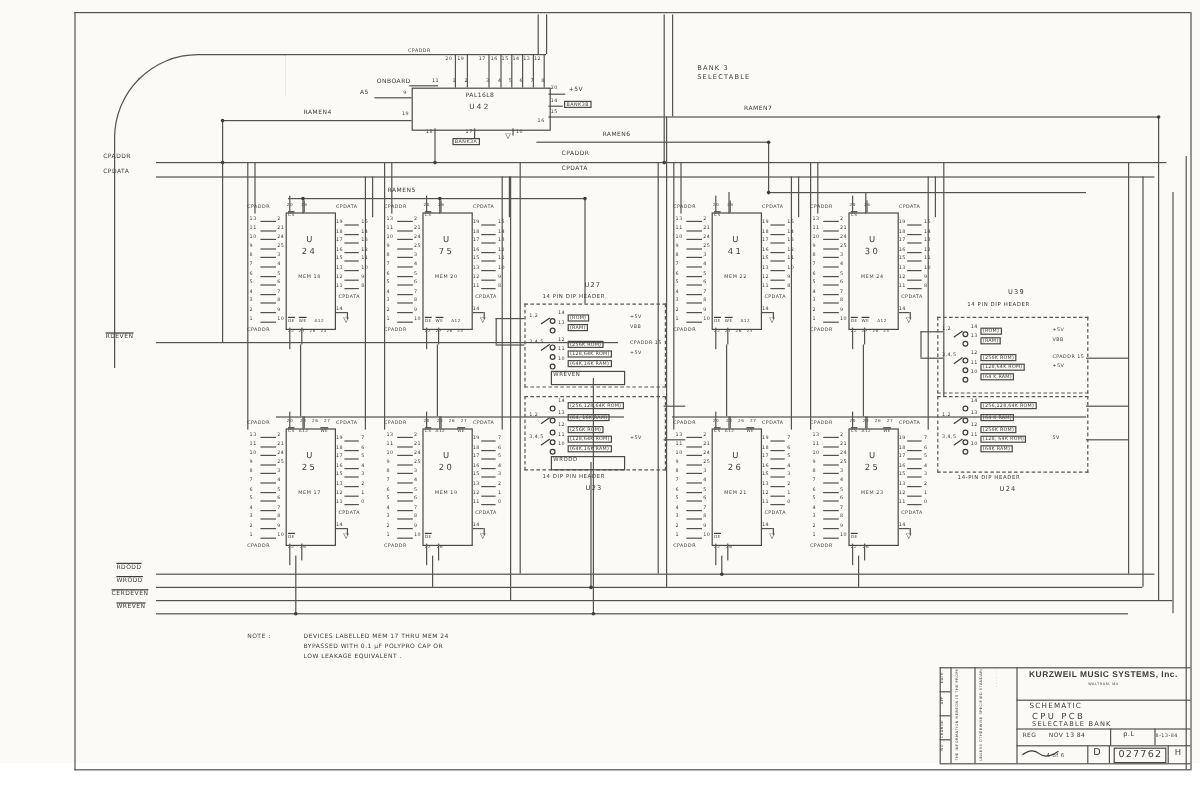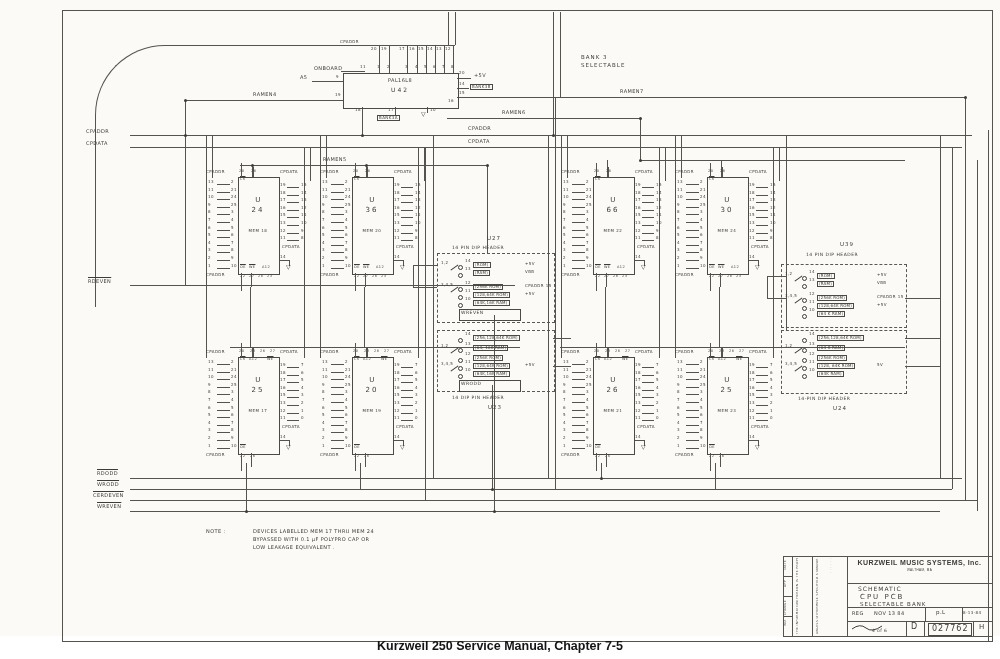--- a/index.html
+++ b/index.html
@@ -396,21 +396,21 @@
         <span class="lbl f4" style="left: 97px; top: 67.6px;">9</span>
         <span class="lbl f4" style="left: 76px; top: 75.2px;">11</span>
         <div class="w" style="left: 83px; top: 79.2px; width: 12px; height: 1px;"></div>
         <span class="lbl f4" style="left: 97px; top: 75.2px;">8</span>
         <span class="lbl f4" style="left: 78px; top: 84px;">CPDATA</span>
         <span class="lbl f4" style="left: 76px; top: 94px;">14</span>
         <div class="w" style="left: 76px; top: 99px; width: 9px; height: 1px;"></div>
         <div class="w" style="left: 85px; top: 99px; width: 1px; height: 6px;"></div>
         <span class="lbl f6" style="left: 82px; top: 103px;">▽</span>
         <span class="lbl ctr f7" style="left: 34px; top: 36px; width: 40px;">U</span>
-        <span class="lbl ctr f7 ls2" style="left: 34px; top: 46px; width: 40px;">36</span>
+        <span class="lbl ctr f7 ls2" style="left: 34px; top: 46px; width: 40px;">75</span>
         <span class="lbl ctr f4 ls05" style="left: 34px; top: 68px; width: 40px;">MEM 20</span>
         <span class="lbl f35 ov" style="left: 36px; top: 17px;">CS</span>
         <span class="lbl f35" style="left: 35px; top: 9px;">20</span>
         <span class="lbl f35" style="left: 47px; top: 9px;">26</span>
         <span class="lbl f35 ov" style="left: 36px; top: 105px;">OE</span>
         <span class="lbl f35 ov" style="left: 45px; top: 105px;">WE</span>
         <span class="lbl f35" style="left: 58px; top: 105px;">A12</span>
         <span class="lbl f35" style="left: 36px; top: 114px;">22</span>
         <span class="lbl f35" style="left: 45px; top: 114px;">27</span>
         <span class="lbl f35" style="left: 54px; top: 114px;">26</span>
@@ -484,21 +484,21 @@
         <span class="lbl f4" style="left: 97px; top: 67.6px;">9</span>
         <span class="lbl f4" style="left: 76px; top: 75.2px;">11</span>
         <div class="w" style="left: 83px; top: 79.2px; width: 12px; height: 1px;"></div>
         <span class="lbl f4" style="left: 97px; top: 75.2px;">8</span>
         <span class="lbl f4" style="left: 78px; top: 84px;">CPDATA</span>
         <span class="lbl f4" style="left: 76px; top: 94px;">14</span>
         <div class="w" style="left: 76px; top: 99px; width: 9px; height: 1px;"></div>
         <div class="w" style="left: 85px; top: 99px; width: 1px; height: 6px;"></div>
         <span class="lbl f6" style="left: 82px; top: 103px;">▽</span>
         <span class="lbl ctr f7" style="left: 34px; top: 36px; width: 40px;">U</span>
-        <span class="lbl ctr f7 ls2" style="left: 34px; top: 46px; width: 40px;">66</span>
+        <span class="lbl ctr f7 ls2" style="left: 34px; top: 46px; width: 40px;">41</span>
         <span class="lbl ctr f4 ls05" style="left: 34px; top: 68px; width: 40px;">MEM 22</span>
         <span class="lbl f35 ov" style="left: 36px; top: 17px;">CS</span>
         <span class="lbl f35" style="left: 35px; top: 9px;">20</span>
         <span class="lbl f35" style="left: 47px; top: 9px;">26</span>
         <span class="lbl f35 ov" style="left: 36px; top: 105px;">OE</span>
         <span class="lbl f35 ov" style="left: 45px; top: 105px;">WE</span>
         <span class="lbl f35" style="left: 58px; top: 105px;">A12</span>
         <span class="lbl f35" style="left: 36px; top: 114px;">22</span>
         <span class="lbl f35" style="left: 45px; top: 114px;">27</span>
         <span class="lbl f35" style="left: 54px; top: 114px;">26</span>
@@ -1044,15 +1044,14 @@
       <span class="lbl f4" style="left: 785px; top: 362px;">3,4,5</span>
       <div class="slant" style="left: 794px; top: 368px;"></div>
       <div class="circ" style="left: 802px; top: 366px;"></div>
       <span class="lbl f4" style="left: 809px; top: 360px;">11</span>
       <span class="lbl hopt" style="left: 817px; top: 363px;">(128, 64K ROM)</span>
       <span class="lbl f4" style="left: 877px; top: 363px;">5V</span>
       <div class="circ" style="left: 802px; top: 374px;"></div>
       <span class="lbl f4" style="left: 809px; top: 368px;">10</span>
       <span class="lbl hopt" style="left: 817px; top: 371px;">(64K RAM)</span>
     </div>
-  <div class="caption">Kurzweil 250 Service Manual, Chapter 7-5</div>
 
 </div>
 
 </body></html>

